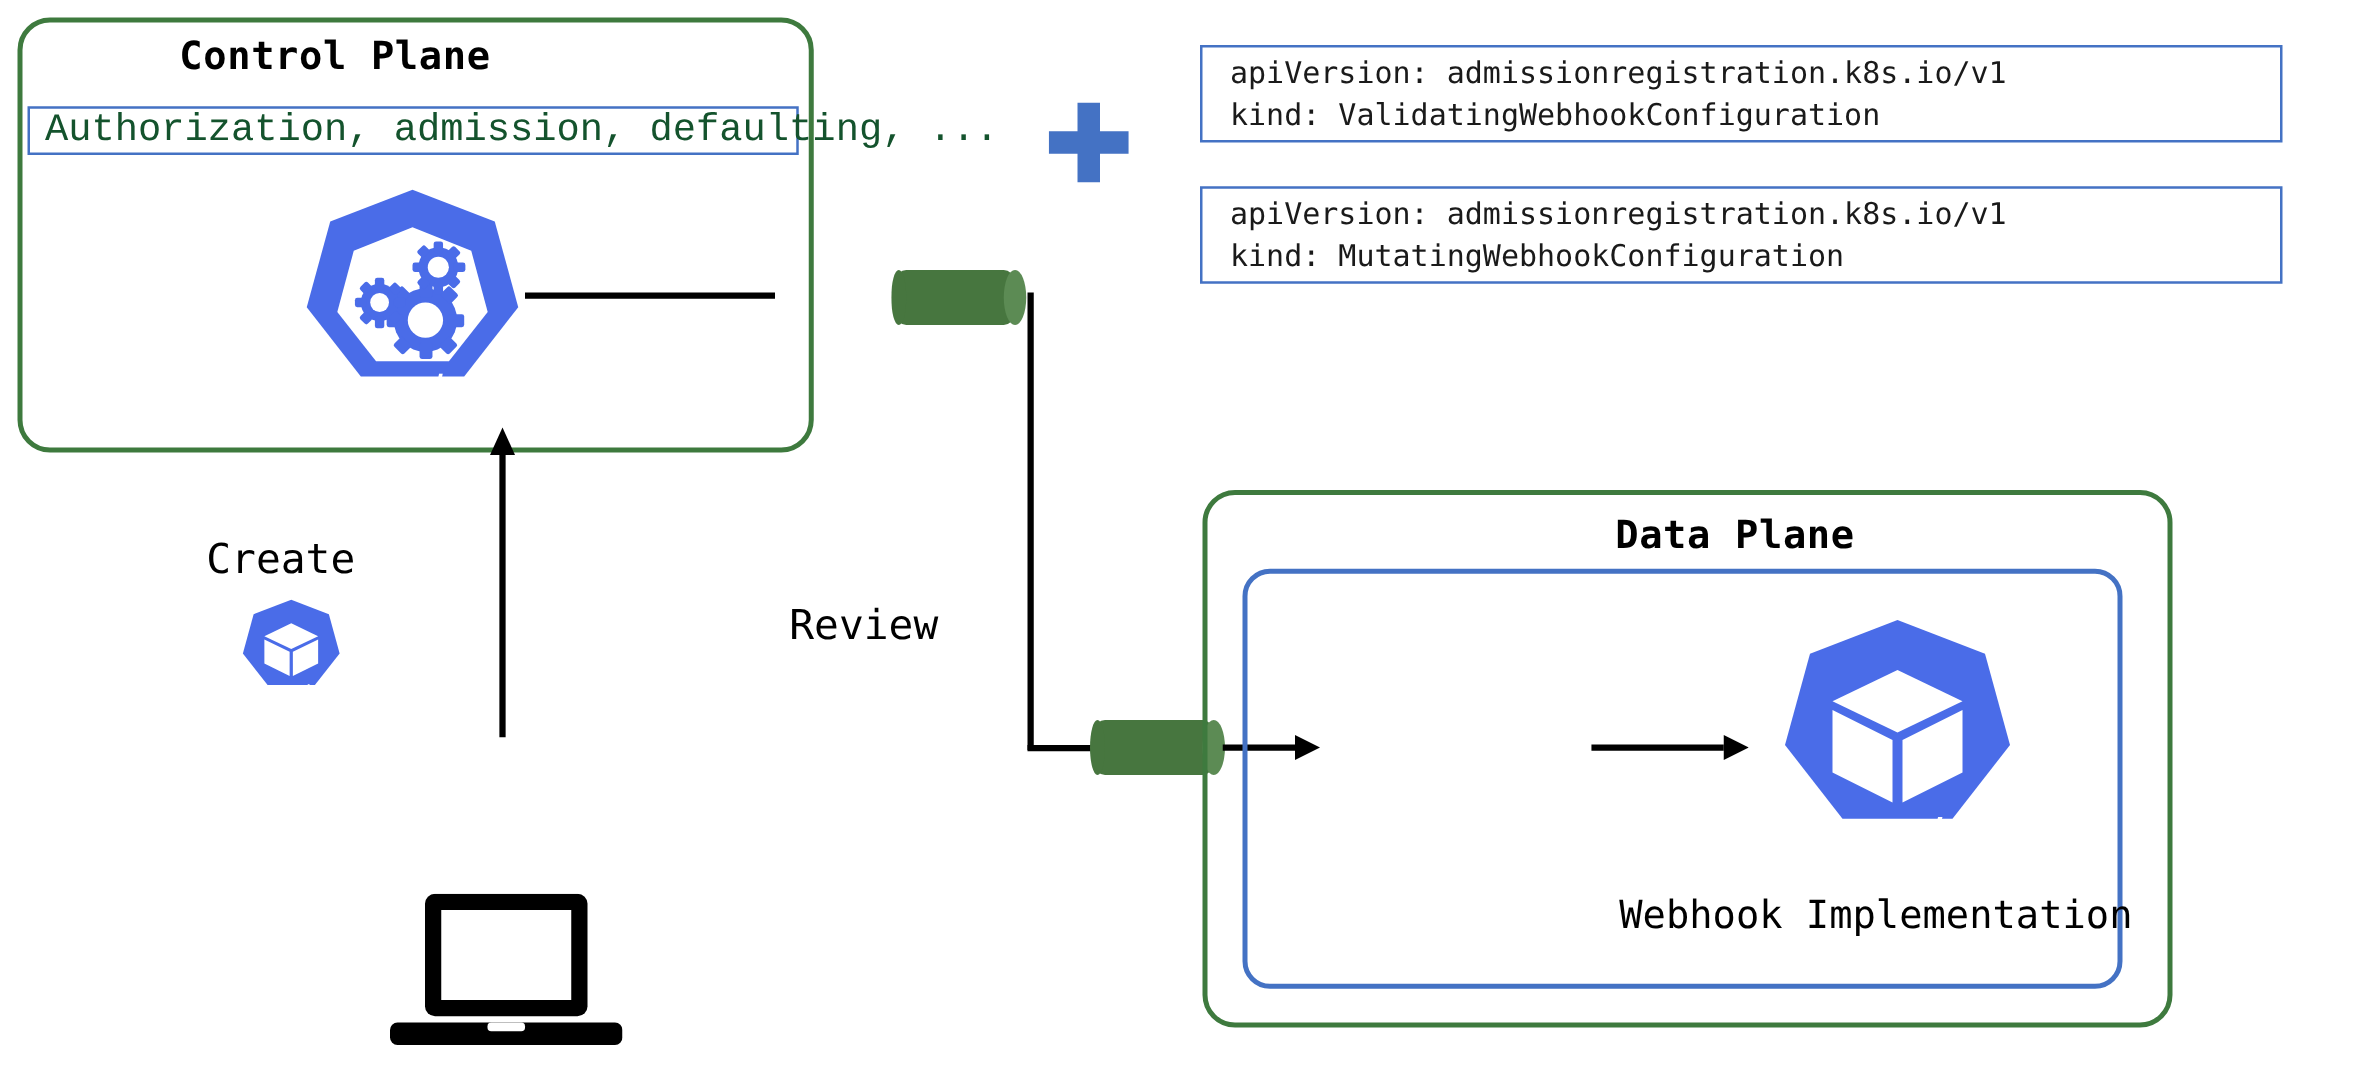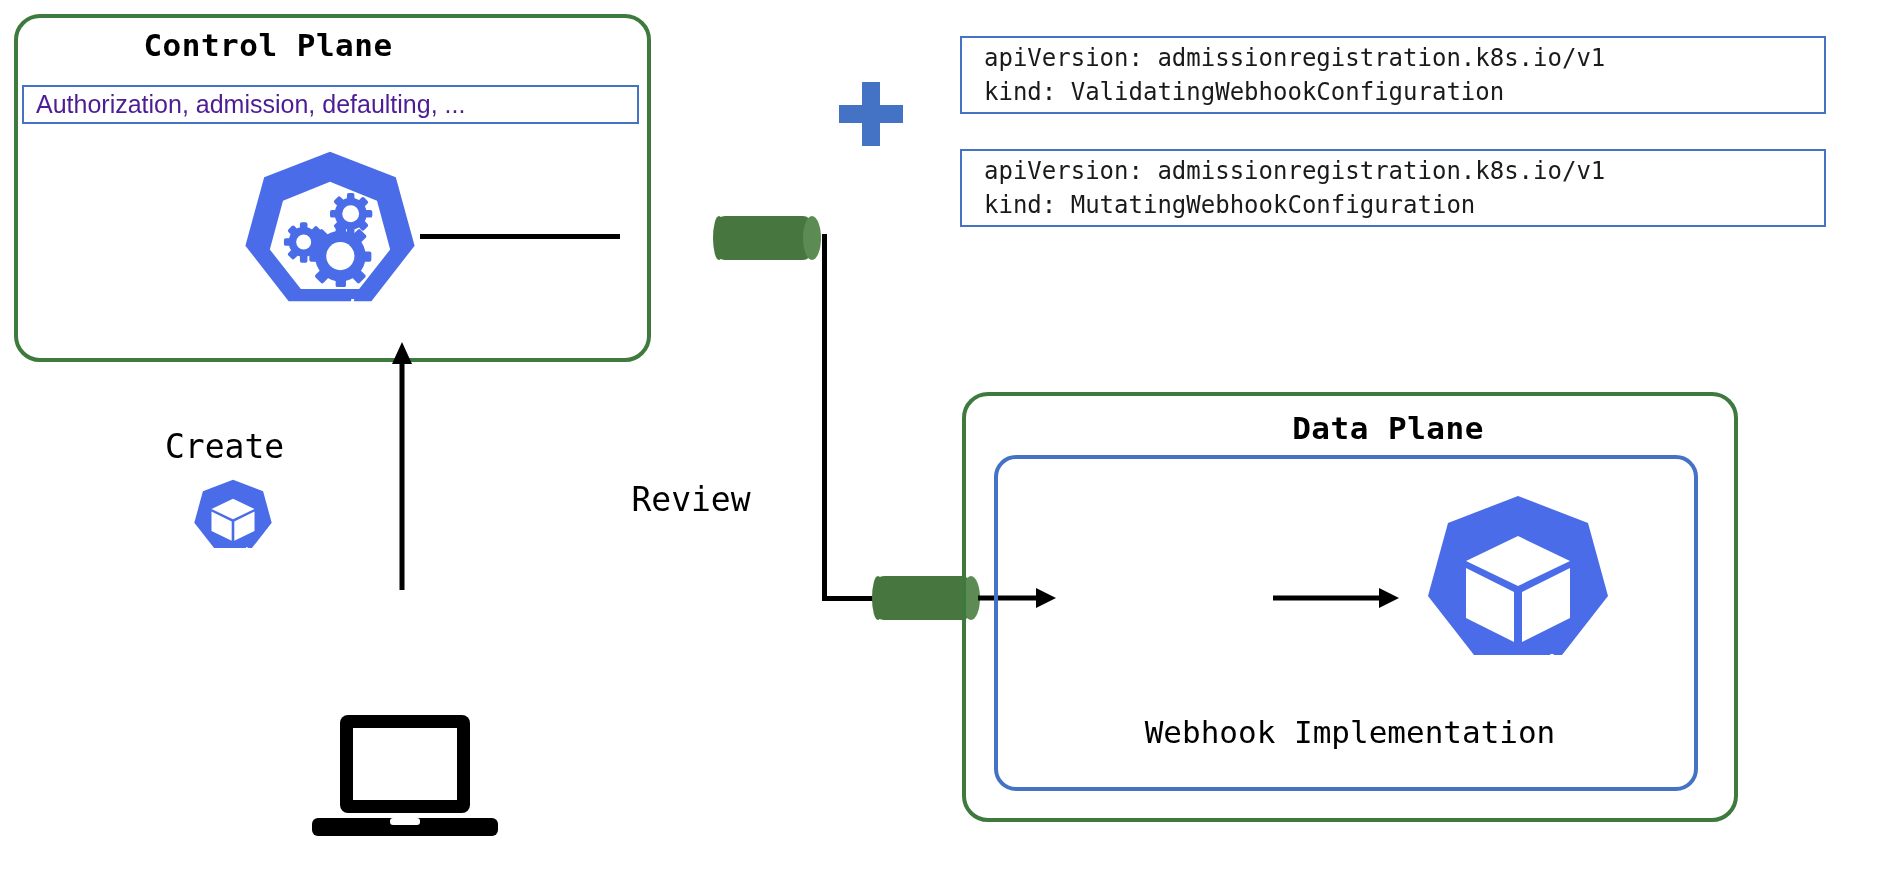--- a/index.html
+++ b/index.html
@@ -73,23 +73,23 @@
   .textbox-single {
     position: absolute;
     border: 2px solid #4472c4;
     background: #ffffff;
     box-sizing: border-box;
     display: flex;
     align-items: center;
     padding-left: 12px;
   }
   .textbox-single .line {
-    font-family: Liberation Sans, sans-serif;
-    font-size: 25px;
-    color: #4c1d95;
+    font-family: Liberation Mono, monospace;
+    font-size: 31px;
+    color: #14532d;
     white-space: nowrap;
   }
 
   
   .dlabel {
     position: absolute;
     font-family: "DejaVu Sans Mono", "Liberation Mono", monospace;
     font-size: 33px;
     color: #000000;
     white-space: pre;
@@ -262,15 +262,15 @@
       <polygon points="100,4 170,31 190,104 144,163 56,163 10,104 30,31" fill="#4a6ce8"></polygon>
       <g fill="#ffffff">
         <polygon points="100,44 152,69 100,94 48,69"></polygon>
         <polygon points="48,76 96,100 96,150 48,126"></polygon>
         <polygon points="104,100 152,76 152,126 104,150"></polygon>
       </g>
       <text x="100" y="190" font-family="DejaVu Sans, Liberation Sans, sans-serif" font-size="38" fill="#ffffff" text-anchor="middle">pod</text>
     </svg>
   </div>
 
-  <div class="dlabel small" style="left:994px; top:710px; width:712px;">Webhook Implementation</div>
+  <div class="dlabel small" style="left:994px; top:710px; width:712px;text-align:right;">Webhook Implementation</div>
 
 </div>
 
 </body></html>

